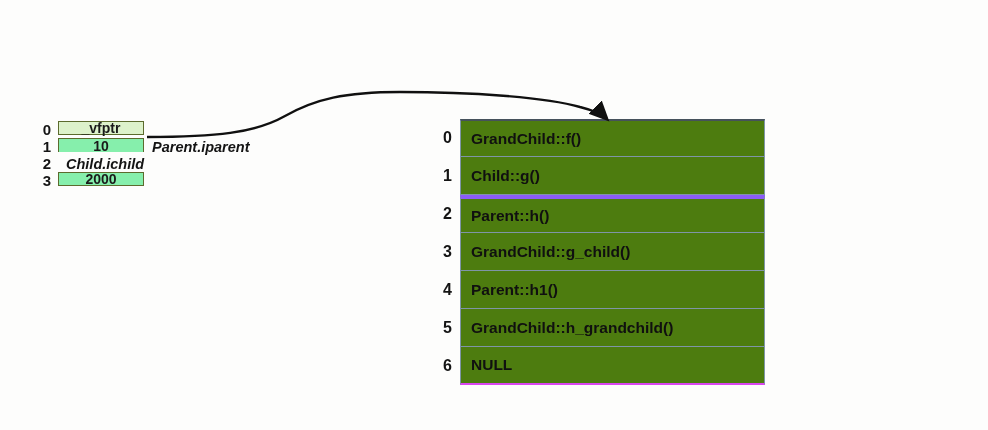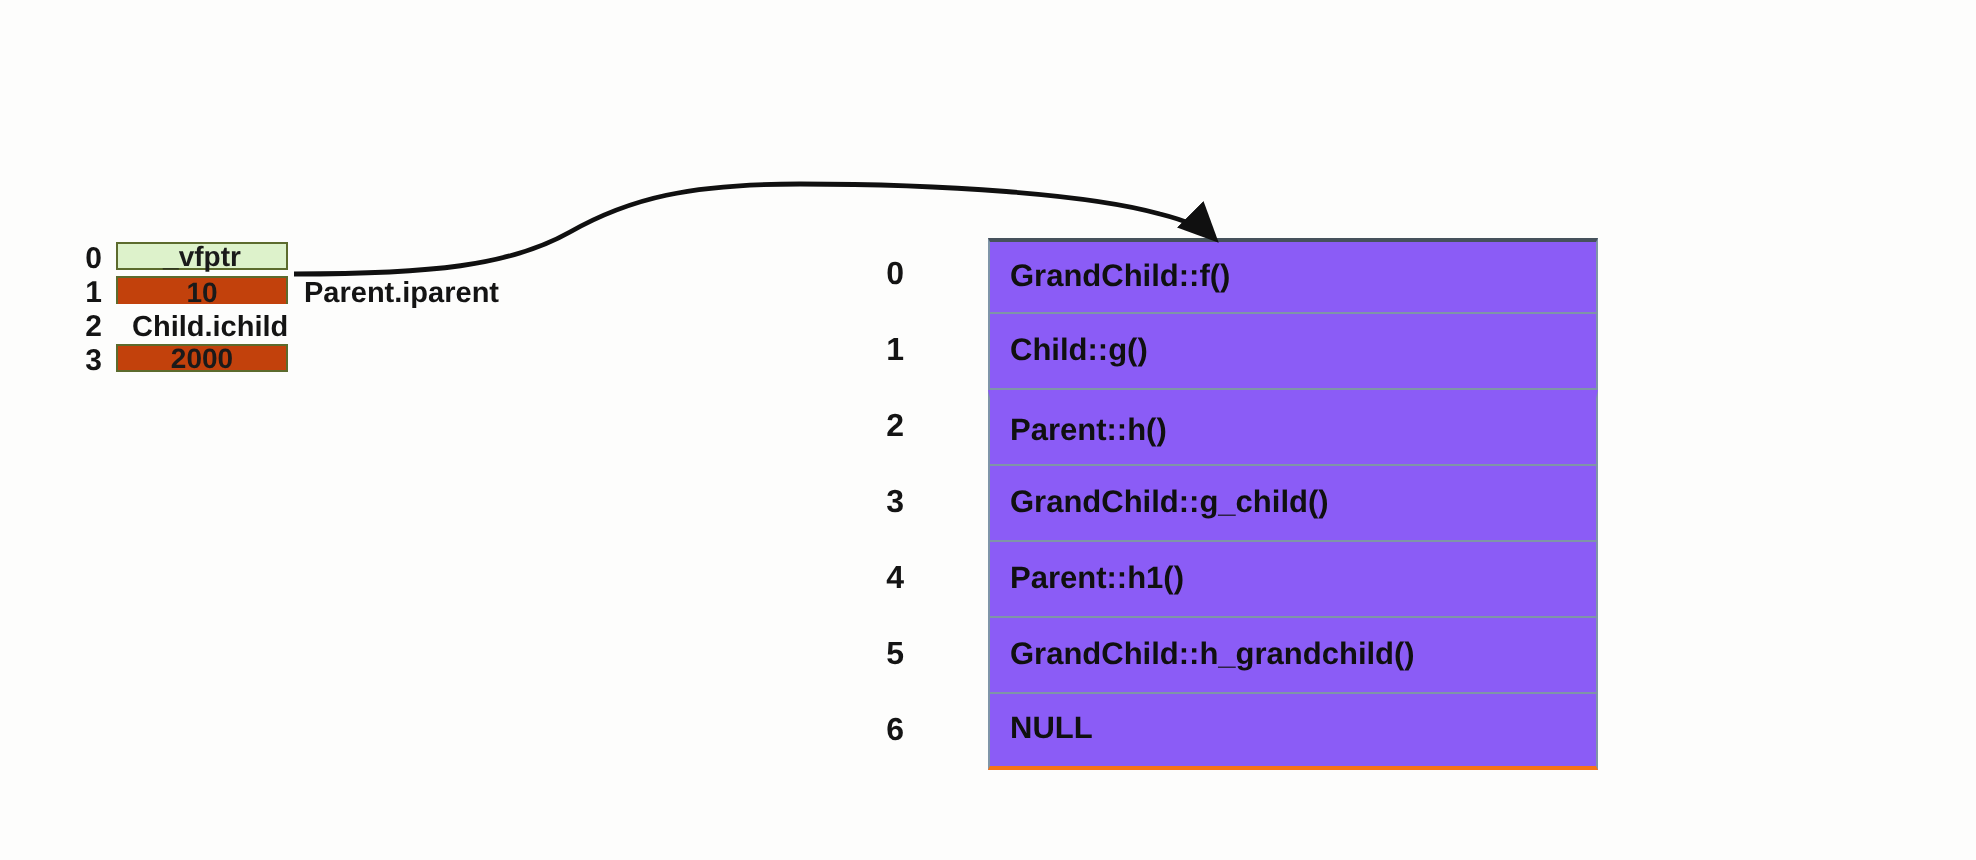--- a/index.html
+++ b/index.html
@@ -58,56 +58,56 @@
     font-size: 14px;
     font-weight: bold;
     color: #1a1a1a;
     text-align: center;
   }
   #object-block .mem-row:last-child .cell { border-bottom: 1px solid #5c6b2d; }
   #object-block .cell.vfptr {
     background: #ddf2cb;
     border-bottom: 1px solid #5c6b2d;
   }
-  #object-block .cell.val { background: #c2410c; }
+  #object-block .cell.val { background: #86efac; }
   .field-label {
     padding-left: 8px;
     font-size: 14.5px;
     font-weight: bold;
     color: #141414;
     display: flex;
     align-items: center;
     white-space: nowrap;
+    font-style: italic;
   }
 
   
   #vtable-block { left: 434px; top: 119px; }
   #vtable-block .idx {
     width: 26px;
     flex: 0 0 26px;
     padding-right: 8px;
     font-size: 16px;
   }
   #vtable-block .cell {
     width: 305px;
     flex: 0 0 305px;
     height: 38px;
     padding-left: 10px;
-    background: #8b5cf6;
+    background: #4d7c0f;
     border: 1px solid #7f95a8;
     border-top: none;
     font-size: 15.5px;
     font-weight: bold;
     color: #101010;
     white-space: nowrap;
-    margin-left: 34px;
   }
   #vtable-block .mem-row:first-child .cell { border-top: 2px solid #46525c; }
   #vtable-block .cell.thick-top { border-top: 4px solid #8b5cf6; }
-  #vtable-block .mem-row:last-child .cell { border-bottom: 2px solid #f97316; }
+  #vtable-block .mem-row:last-child .cell { border-bottom: 2px solid #d946ef; }
 
   
   #vptr-arrow {
     position: absolute;
     left: 0; top: 0;
     width: 988px;
     height: 430px;
     pointer-events: none;
   }
 </style>

